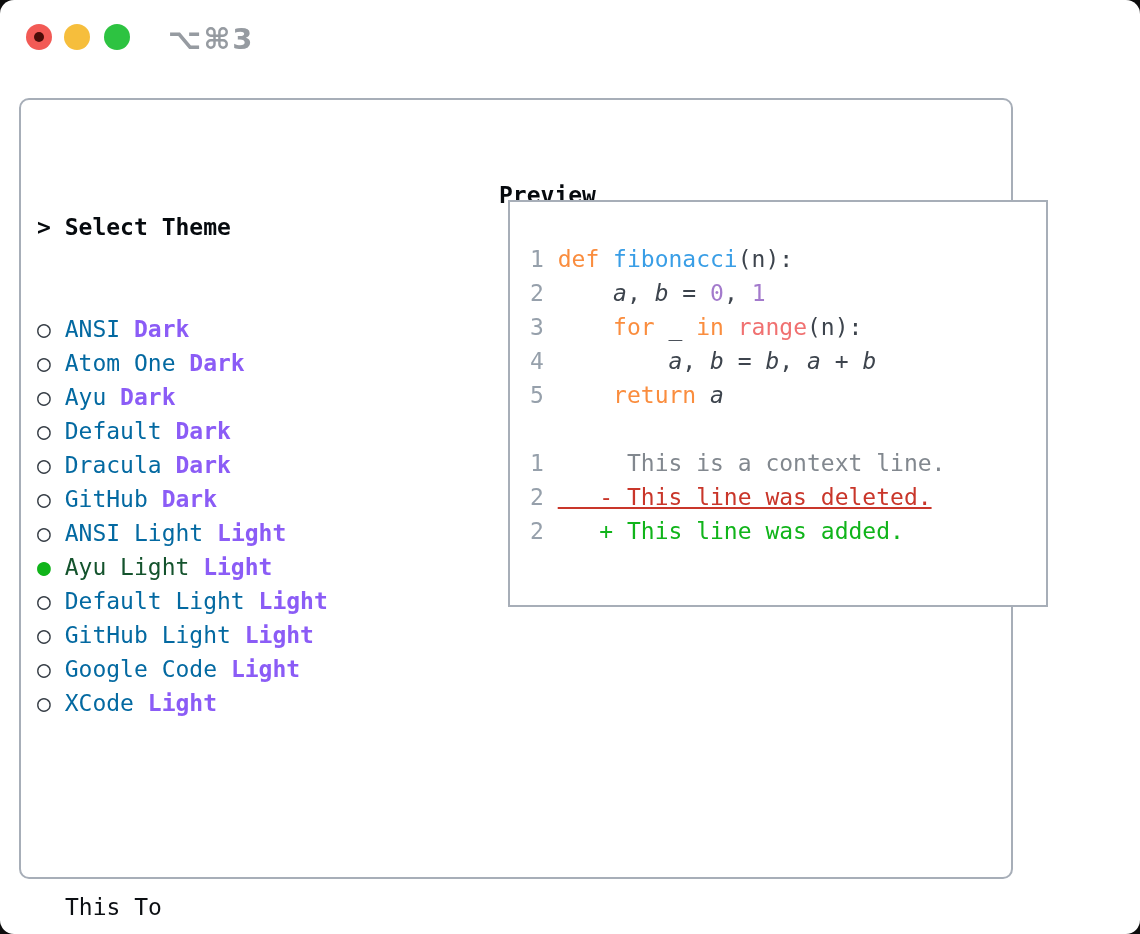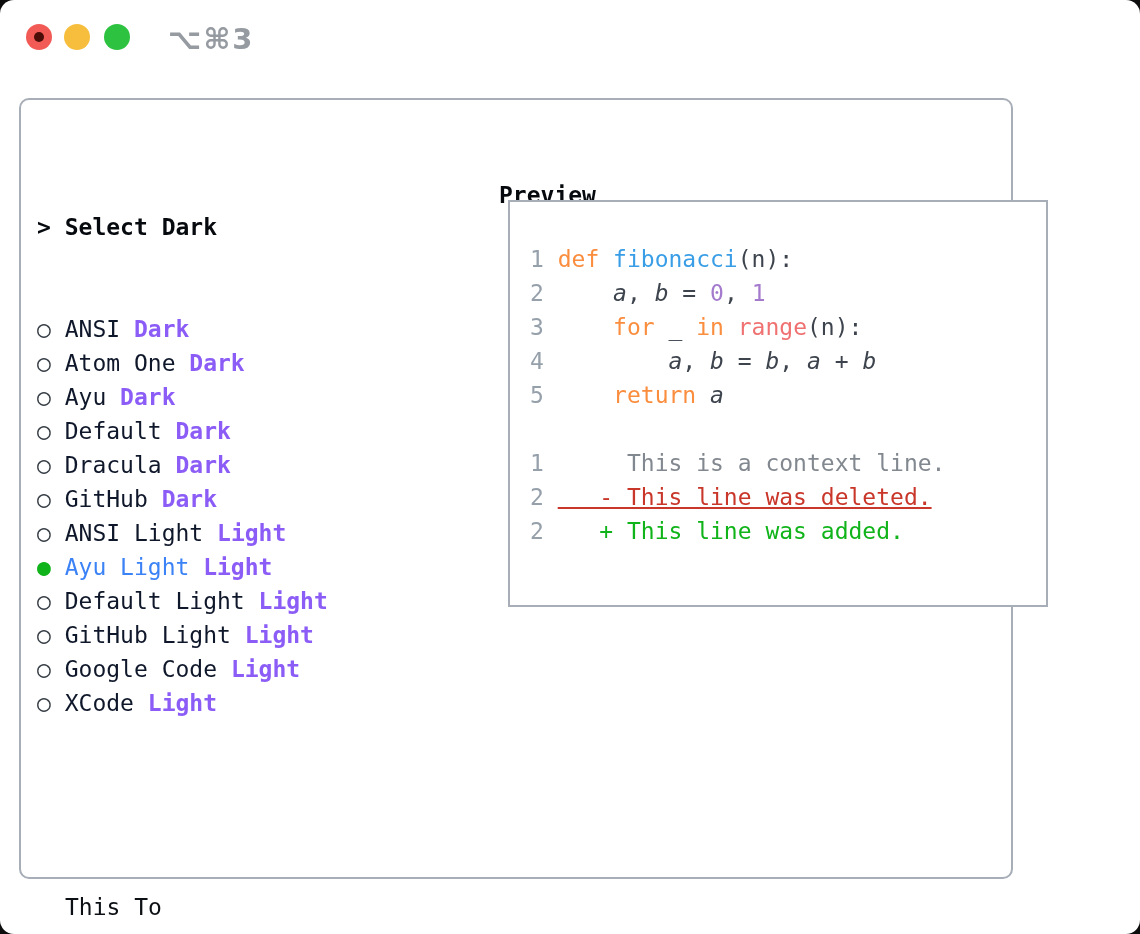--- a/index.html
+++ b/index.html
@@ -32,22 +32,22 @@
   
   .left-col{
     position:absolute;left:37px;top:142px;
     font-size:23px;line-height:34px;white-space:pre;
     color:#333a42;
   }
   .line{height:34px;}
   .title-line{font-weight:bold;color:#060a0e;}
   .marker{color:#3a4149;}
   .marker.sel{color:#10b41a;}
-  .item .name{color:#0f172a;}
-  .item.selected .name{color:#3b82f6;text-align:center;}
+  .item .name{color:#0369a1;}
+  .item.selected .name{color:#14532d;text-align:center;}
   .variant{color:#8b5cf6;font-weight:bold;}
   .apply-title{color:#0c0f13;padding-left:28px;}
   
   .preview-title{
     position:absolute;left:499px;top:142px;
     font-size:23px;line-height:34px;font-weight:bold;color:#060a0e;margin-top:36px;
   }
   .preview-box{
     position:absolute;left:508px;top:200px;width:540px;height:407px;
     border:2px solid #a7aeb8;background:#ffffff;box-sizing:border-box;
@@ -79,21 +79,21 @@
         <span class="dot"></span>
       </span>
     <span class="light yellow"></span>
     <span class="light green"></span>
     <span class="shortcut">⌥⌘3</span>
   </div>
 
   <div class="main-box"></div>
 
   <div class="left-col">
-    <div class="line title-line"><span class="title-marker">&gt; </span><span>Select Dark</span></div>
+    <div class="line title-line"><span class="title-marker">&gt; </span><span>Select Theme</span></div>
     <div id="theme-items"><div class="line item"><span class="marker">○ </span><span class="name">ANSI</span><span class="variant"> Dark</span></div><div class="line item"><span class="marker">○ </span><span class="name">Atom One</span><span class="variant"> Dark</span></div><div class="line item"><span class="marker">○ </span><span class="name">Ayu</span><span class="variant"> Dark</span></div><div class="line item"><span class="marker">○ </span><span class="name">Default</span><span class="variant"> Dark</span></div><div class="line item"><span class="marker">○ </span><span class="name">Dracula</span><span class="variant"> Dark</span></div><div class="line item"><span class="marker">○ </span><span class="name">GitHub</span><span class="variant"> Dark</span></div><div class="line item"><span class="marker">○ </span><span class="name">ANSI Light</span><span class="variant"> Light</span></div><div class="line item selected"><span class="marker sel">● </span><span class="name">Ayu Light</span><span class="variant"> Light</span></div><div class="line item"><span class="marker">○ </span><span class="name">Default Light</span><span class="variant"> Light</span></div><div class="line item"><span class="marker">○ </span><span class="name">GitHub Light</span><span class="variant"> Light</span></div><div class="line item"><span class="marker">○ </span><span class="name">Google Code</span><span class="variant"> Light</span></div><div class="line item"><span class="marker">○ </span><span class="name">XCode</span><span class="variant"> Light</span></div></div>
     <div class="line">&nbsp;</div>
     <div class="line apply-title">This To</div>
     
     
     
   </div>
 
   <div class="preview-title">Preview</div>
 

